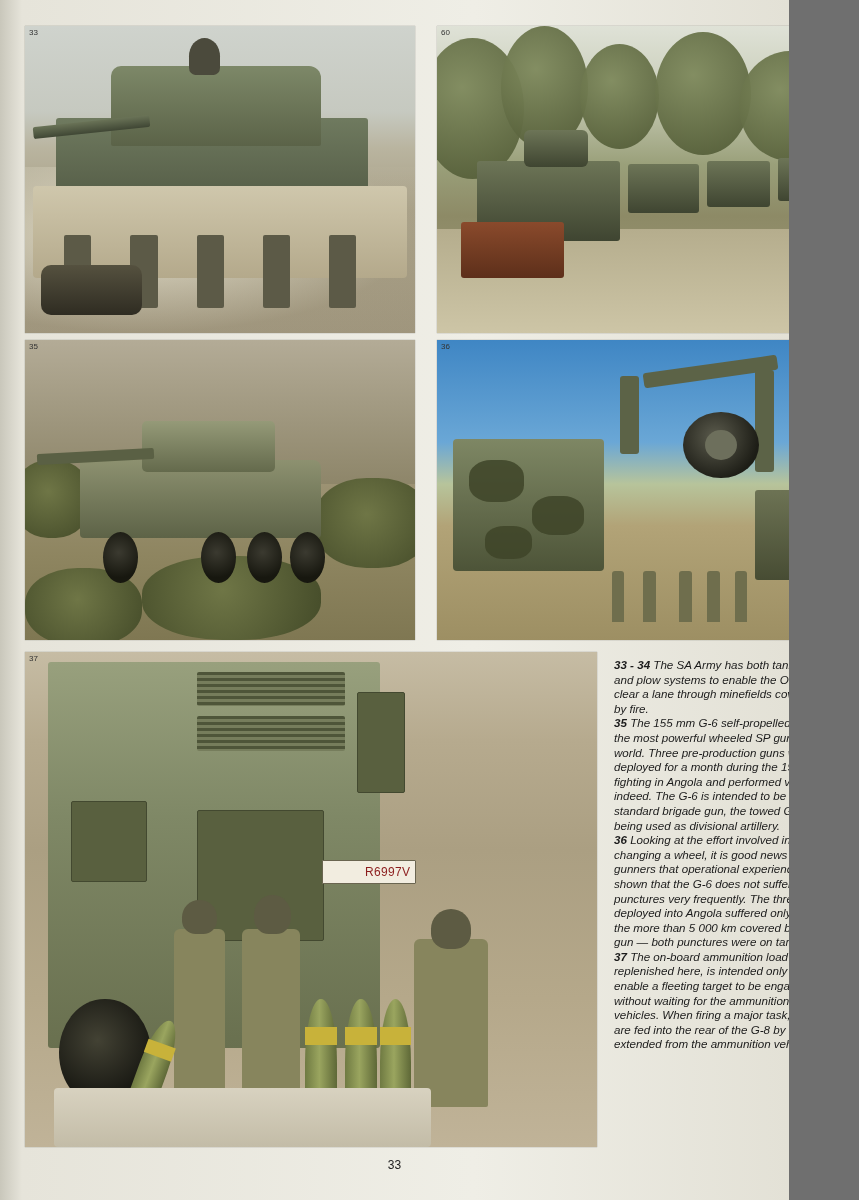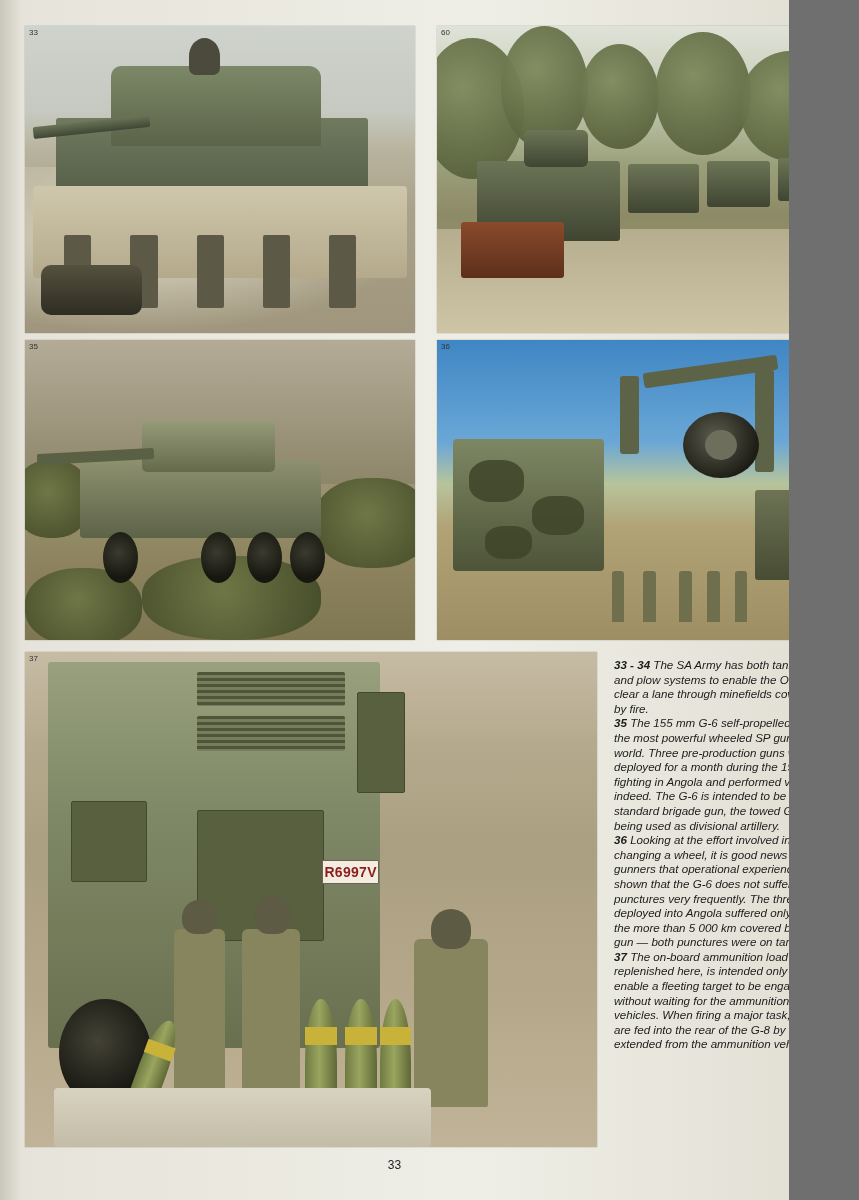--- a/index.html
+++ b/index.html
@@ -187,22 +187,22 @@
     position:absolute; background: repeating-linear-gradient(to bottom,#4e5539 0 3px,#767d5c 3px 6px);
     border-radius:2px;
   }
   .ph37 .hatch {
     position:absolute; background:#59603f; border-radius:2px;
     border:1px solid #434930;
   }
   .ph37 .plate {
     position:absolute; left:52%; top:42%; width:9.5%; height:4.4%;
     background:#f2ede0; border:1px solid #6a6550; border-radius:1px;
-    color:#8c1d1d; font-size:14px; font-weight:bold; letter-spacing:.3px;
-    display:flex; align-items:center; justify-content:center;
+    color:#8c1d1d; font-size:12px; font-weight:normal; letter-spacing:.3px;
+    display:flex; align-items:center; justify-content:center;padding-left:37px;
   }
   .ph37 .bigwheel {
     position:absolute; left:6%; bottom:8%; width:16%; height:22%;
     background: radial-gradient(circle at 42% 38%, #434234, #151510 72%);
     border-radius:50%;
   }
   .ph37 .man {
     position:absolute; background:#87855d; border-radius:6px 6px 2px 2px;
   }
   .ph37 .helmet {

